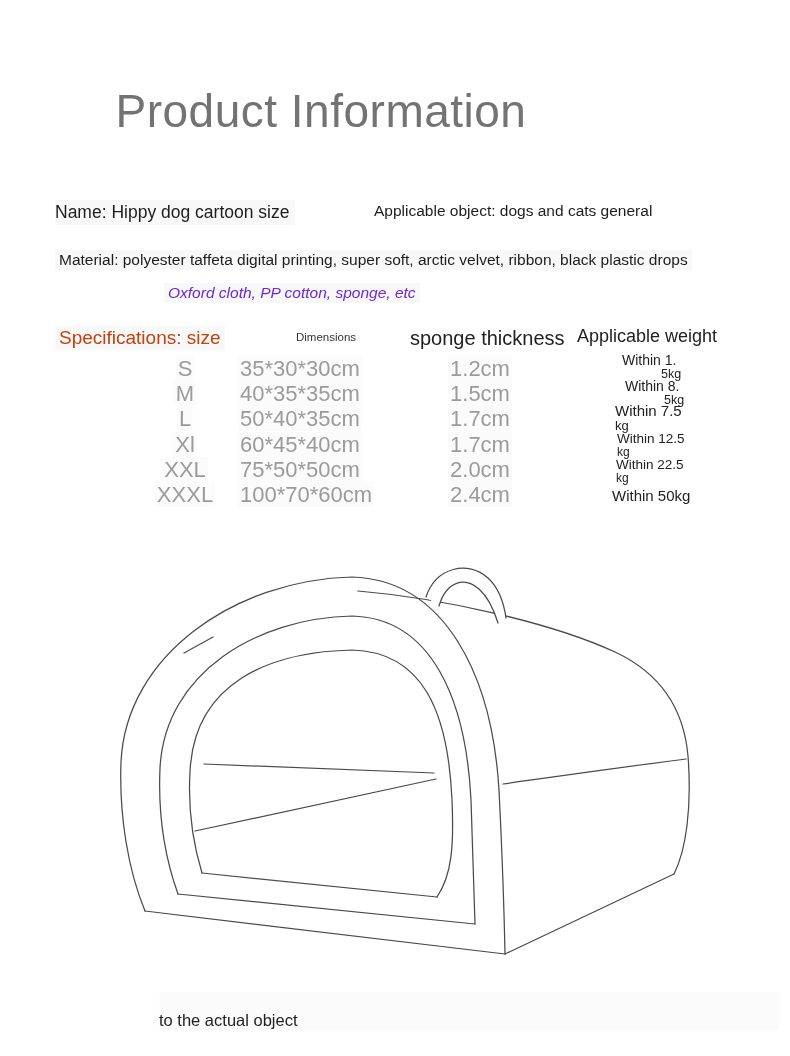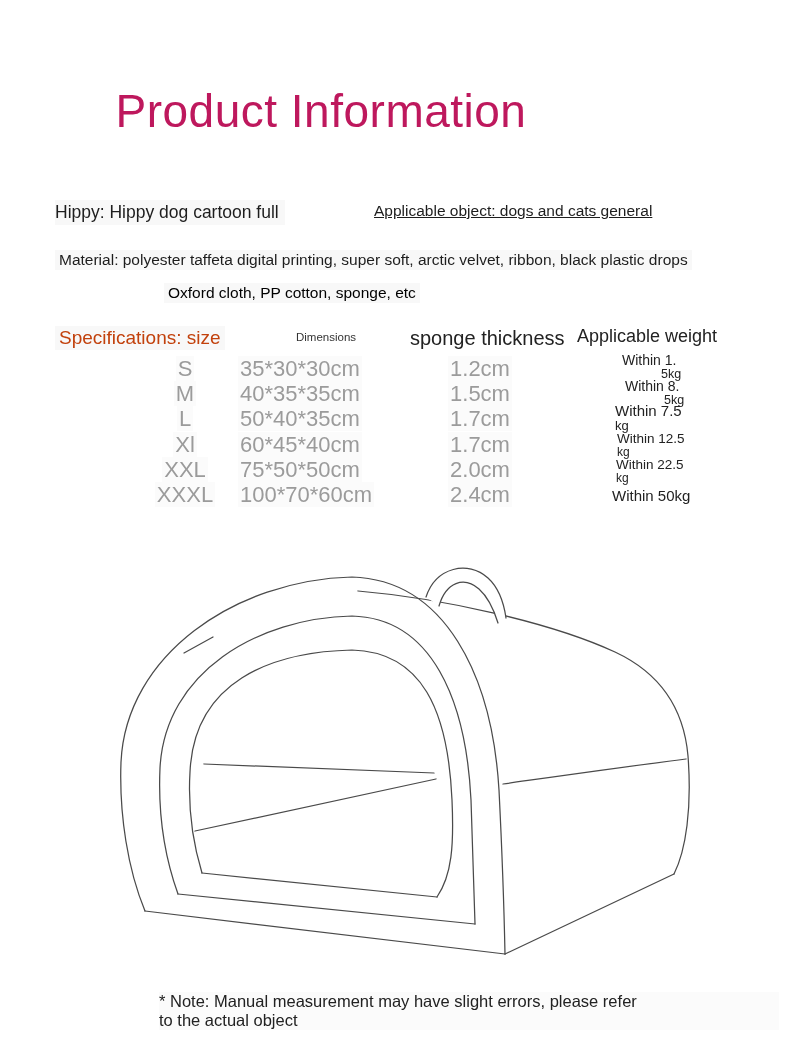--- a/index.html
+++ b/index.html
@@ -10,27 +10,27 @@
     color:#1f1f1f;
     position:relative;
     overflow:hidden;
   }
   .abs{position:absolute;white-space:nowrap;}
   .hl{background:#f8f8f8;}
   .page-title{
     top:84px;left:0;width:642px;
     text-align:center;
     font-size:46px;font-weight:400;
-    color:#be185d;
+    color:#737373;
     letter-spacing:0.5px;
   }
   .name-line{top:200px;left:55px;font-size:17.5px;color:#1d1d1d;padding:2px 6px 2px 0;}
-  .applicable-line{top:202px;left:374px;font-size:15.5px;color:#1d1d1d;text-decoration:underline;}
+  .applicable-line{top:202px;left:374px;font-size:15.5px;color:#1d1d1d;}
   .material-1{top:250px;left:55px;font-size:15.5px;color:#1d1d1d;padding:1px 4px;}
-  .material-2{top:283px;left:164px;font-size:15.5px;color:#000000;padding:1px 4px;}
+  .material-2{top:283px;left:164px;font-size:15.5px;color:#6d28d9;padding:1px 4px;font-style:italic;}
   .hdr-size{top:326px;left:55px;font-size:19px;color:#c2410c;padding:1px 4px;}
   .hdr-dims{top:331px;left:296px;font-size:11.5px;color:#333;}
   .hdr-thick{top:327px;left:410px;font-size:20px;color:#222;}
   .hdr-weight{top:326px;left:577px;font-size:18px;color:#222;}
   .col-size{left:130px;width:110px;text-align:center;}
   .col-dims{left:238px;width:155px;text-align:left;}
   .col-thick{left:425px;width:110px;text-align:center;}
   .gray-cell{font-size:22px;color:#9b9b9b;}
   .gray-cell span{background:#fbfbfb;padding:0 2px;}
   .wcell{color:#222;line-height:1.05;}
@@ -49,21 +49,21 @@
   }
   svg.sketch{position:absolute;left:100px;top:560px;}
   svg.sketch path{fill:none;stroke:#4a4a4a;stroke-width:1.25;stroke-linecap:round;}
   svg.sketch path.fillwhite{fill:#ffffff;stroke:none;}
 </style>
 </head>
 <body>
 
 <div class="abs page-title">Product Information</div>
 
-<div class="abs name-line hl">Hippy: Hippy dog cartoon full</div>
+<div class="abs name-line hl">Name: Hippy dog cartoon size</div>
 <div class="abs applicable-line">Applicable object: dogs and cats general</div>
 
 <div class="abs material-1 hl">Material: polyester taffeta digital printing, super soft, arctic velvet, ribbon, black plastic drops</div>
 <div class="abs material-2 hl">Oxford cloth, PP cotton, sponge, etc</div>
 
 <div class="abs hdr-size hl">Specifications: size</div>
 <div class="abs hdr-dims">Dimensions</div>
 <div class="abs hdr-thick">sponge thickness</div>
 <div class="abs hdr-weight">Applicable weight</div>
 
@@ -140,15 +140,15 @@
 
   <path d="M104,204 L334,213"></path>
   <path d="M95,271 L336,219"></path>
 
   <path d="M403,224 C460,216 530,206 586,199"></path>
 
   <path d="M405,394 L574,314"></path>
 </svg>
 
 <div class="abs note">
-  <span>* Note: Manual measurement may have slight errors, please refer</span><br>
+  <br>
   <span>to the actual object</span>
 </div>
 
 </body></html>

